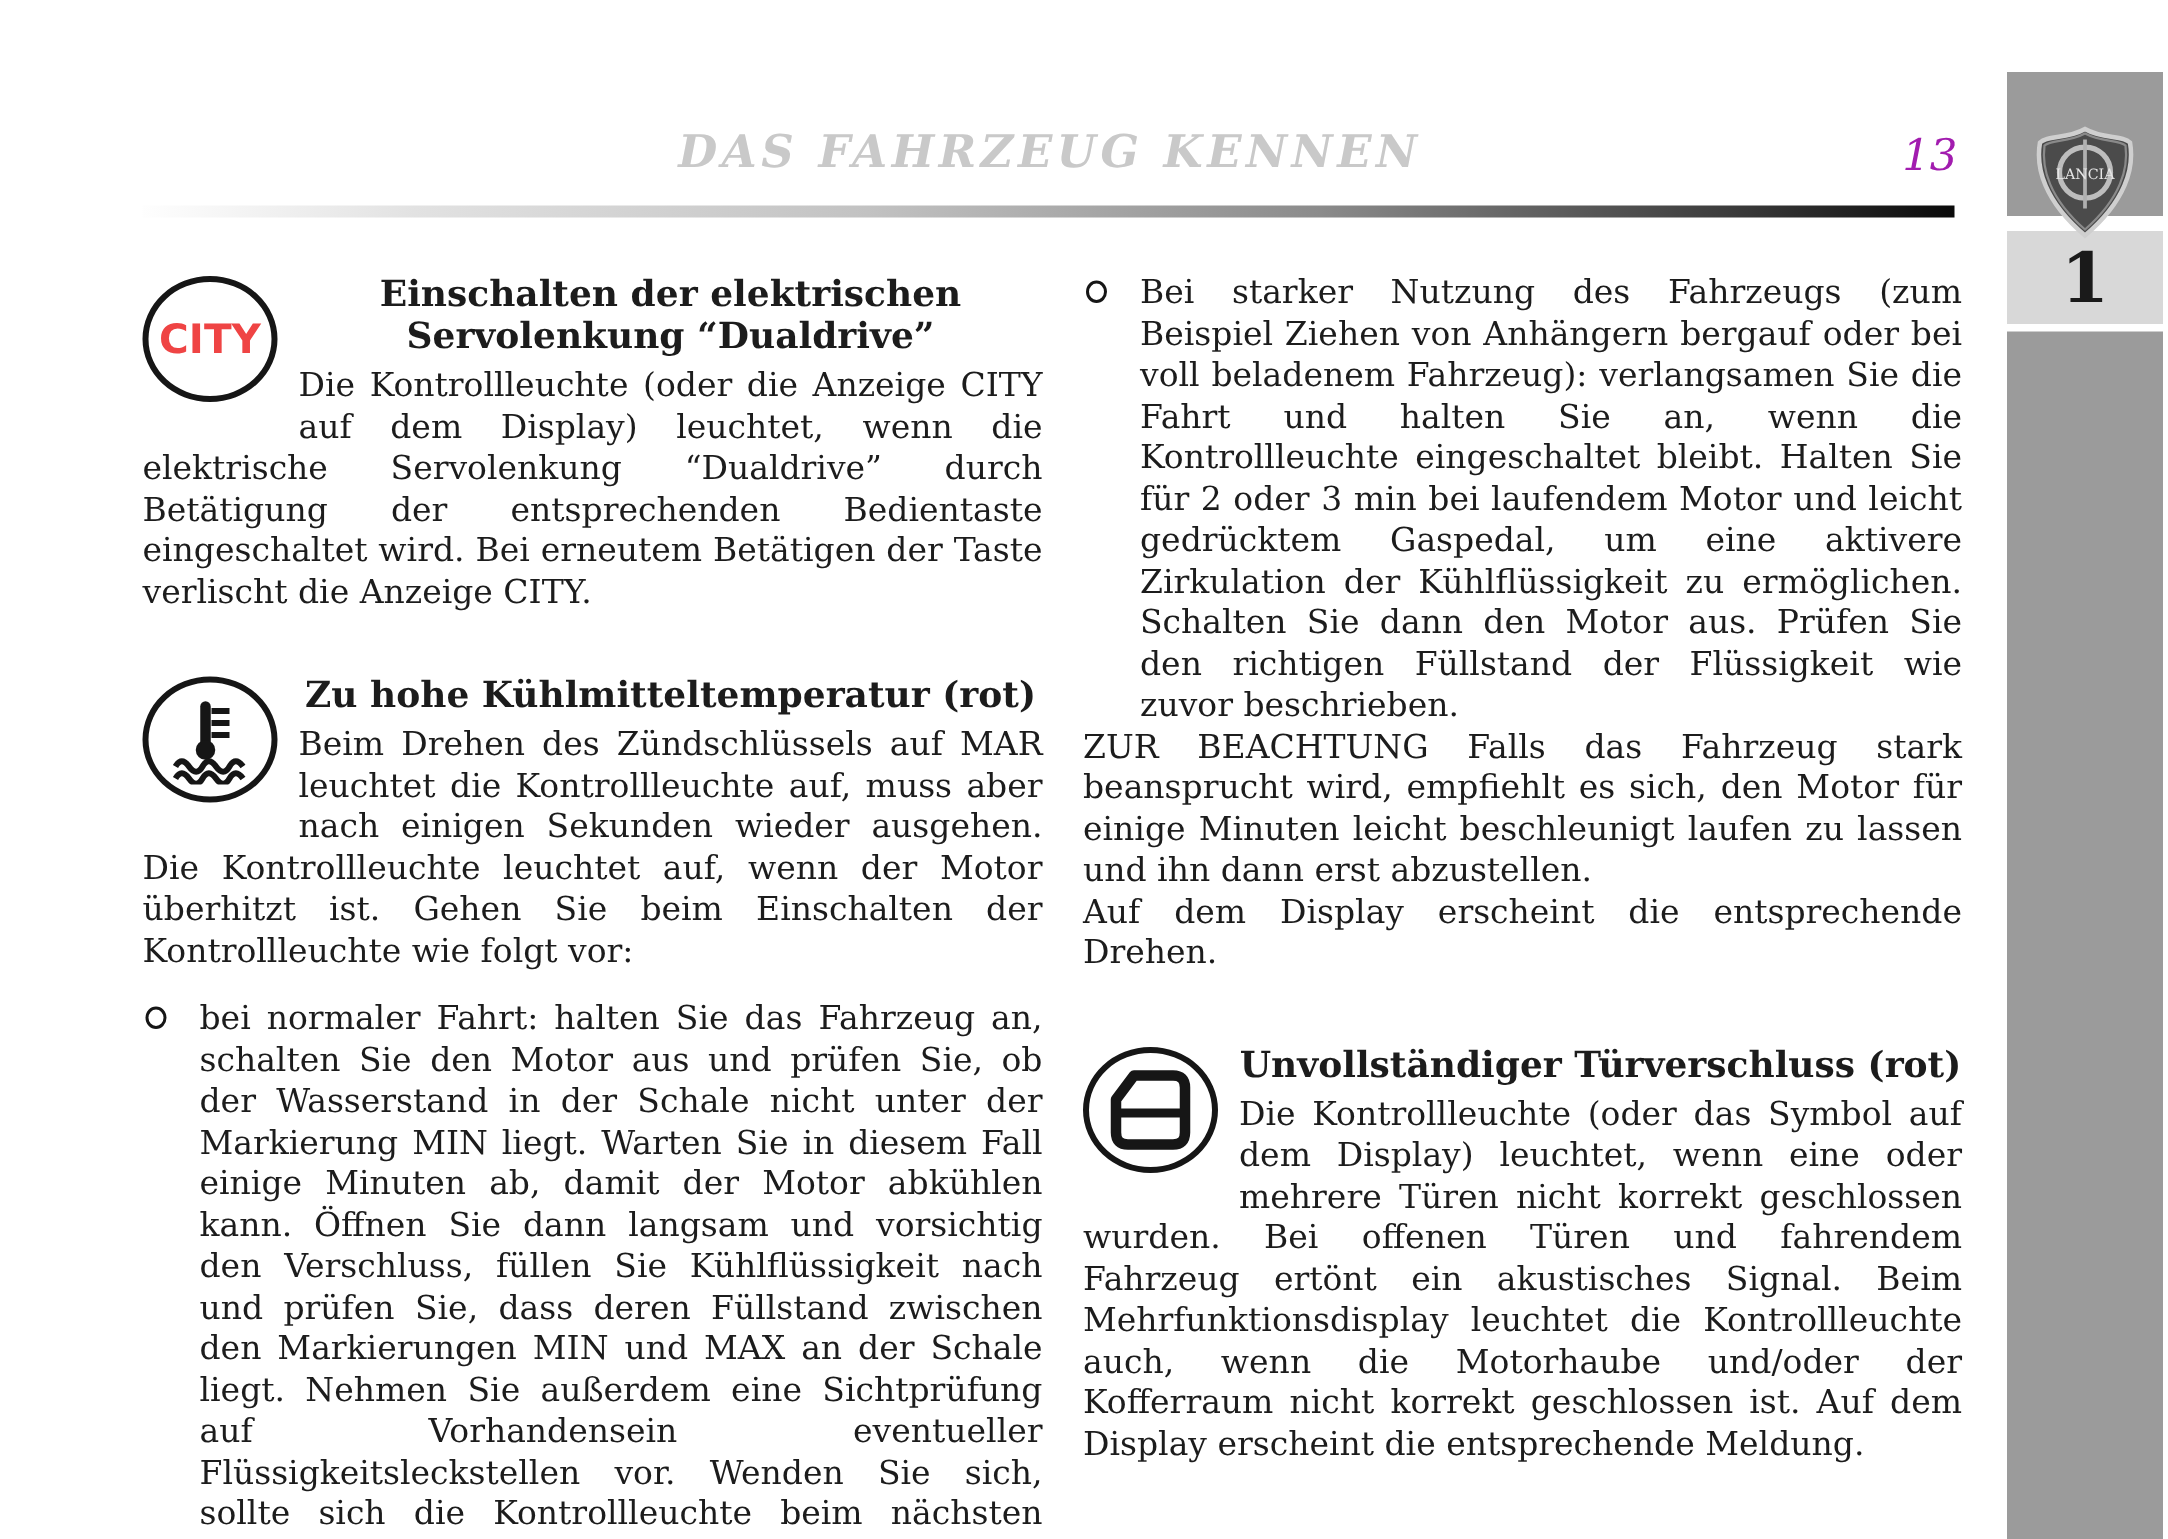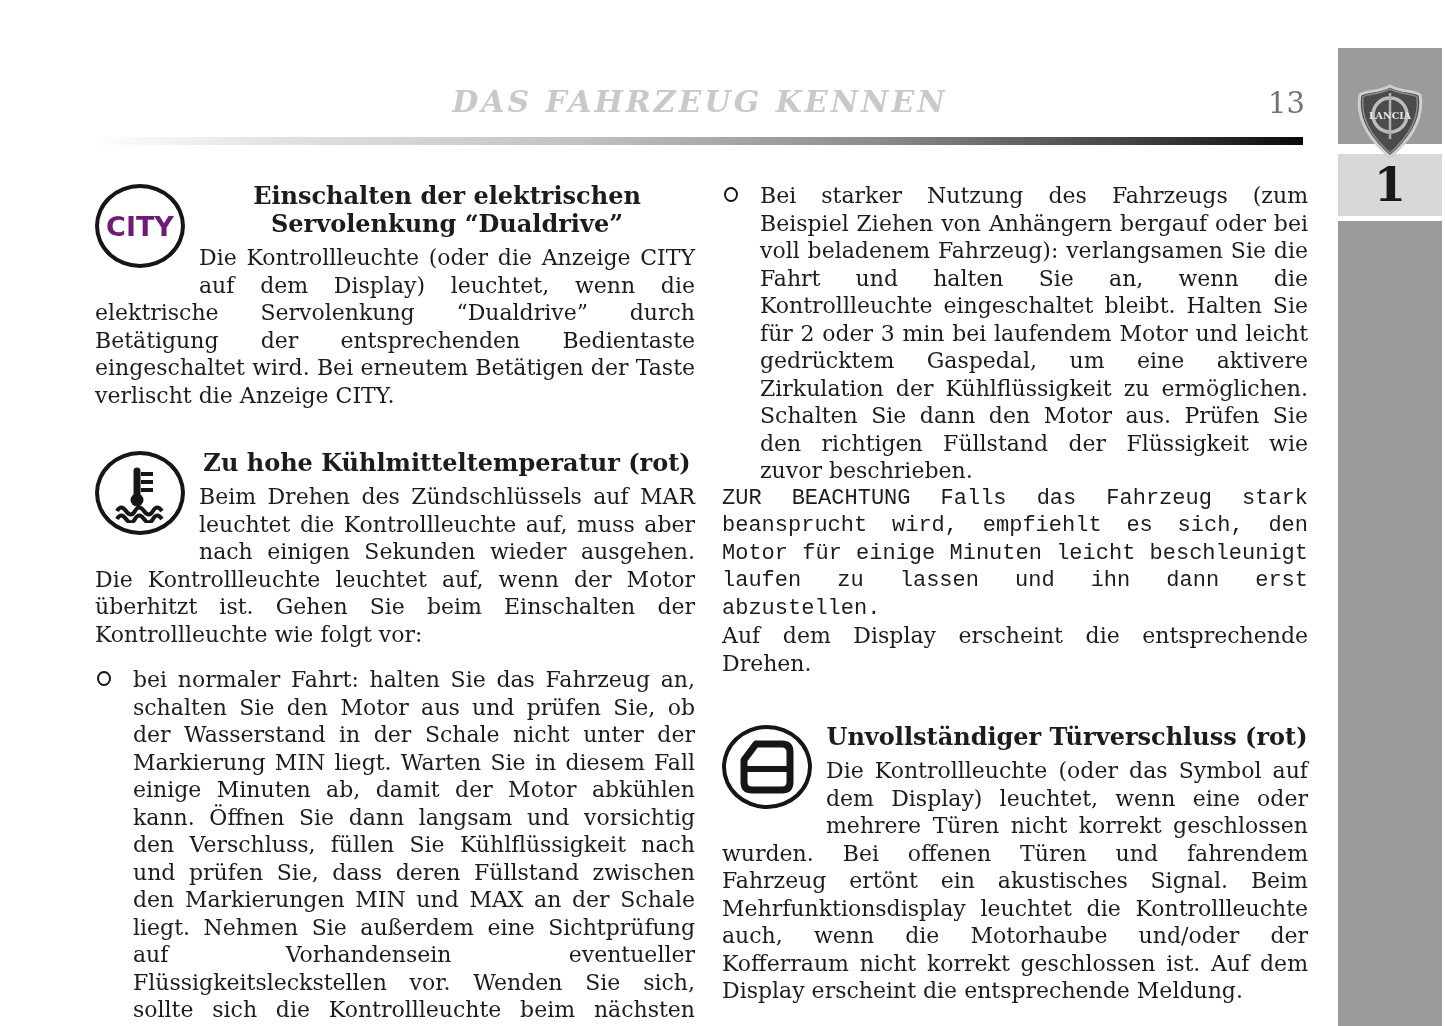--- a/index.html
+++ b/index.html
@@ -8,29 +8,29 @@
     font-family:"DejaVu Serif","Liberation Serif",serif;color:#1c1c1c;margin-top:44px;
   }
   
   .header-title{
     position:absolute;left:95px;top:40px;width:1210px;text-align:center;
     font-size:30px;font-weight:bold;font-style:italic;letter-spacing:3px;
     color:#c9c9c9;
   }
   .page-number{
     position:absolute;left:1210px;top:42px;width:95px;text-align:right;
-    font-size:29px;color:#737373;
+    font-size:29px;font-style:italic;color:#a21caf;
   }
   .header-rule{
     position:absolute;left:95px;top:93px;width:1208px;height:8px;
     background:linear-gradient(90deg,#fefefe 0%,#e2e2e2 15%,#c2c2c2 40%,#8b8b8b 65%,#3a3a3a 88%,#0a0a0a 100%);
   }
   
   .sidebar{position:absolute;left:1338px;top:4px;width:104px;height:1016px;}
-  .sb-gray-top{height:96px;background:#9b9b9b;position:relative;font-weight:bold;}
+  .sb-gray-top{height:96px;background:#9b9b9b;position:relative;}
   .sb-gap{height:10px;background:#ffffff;}
   .sb-tab{
     height:62px;background:#d8d8d8;display:flex;align-items:center;justify-content:center;
     font-size:46px;font-weight:bold;color:#1a1a1a;
   }
   .sb-gap2{height:5px;background:#ffffff;}
   .sb-gray-rest{height:810px;background:#9b9b9b;}
   .logo-wrap{position:absolute;left:18px;top:36px;}
   
   .col{position:absolute;top:138px;}
@@ -41,29 +41,29 @@
     margin:0 0 6px 0;font-size:24px;line-height:28px;font-weight:bold;text-align:center;
   }
   .icon-circle{
     float:left;width:90px;height:84px;border:4px solid #161616;border-radius:50%;
     display:flex;align-items:center;justify-content:center;
     margin:2px 14px 12px 0;background:#fff;box-sizing:border-box;
   }
   .icon-tall{margin-bottom:26px;}
   .city-text{
     font-family:"DejaVu Sans","Liberation Sans",sans-serif;font-weight:bold;
-    font-size:27px;letter-spacing:0px;color:#701a75;
+    font-size:27px;letter-spacing:0px;color:#ef4444;
   }
   .sec2{margin-top:40px;}
   .bullet{position:relative;padding-left:38px;margin-top:18px;}
   .bullet .marker{
     position:absolute;left:2px;top:5px;width:14px;height:15px;
     border:2.5px solid #161616;border-radius:50%;box-sizing:border-box;
   }
-  .note{margin-top:26px;font-family:Liberation Mono, monospace;}
+  .note{margin-top:26px;}
   .sec3{margin-top:46px;}
   .clear{clear:both;}
 </style>
 </head>
 <body>
 
 <div class="page">
 
   <div class="header-title">DAS FAHRZEUG KENNEN</div>
   <div class="page-number">13</div>

